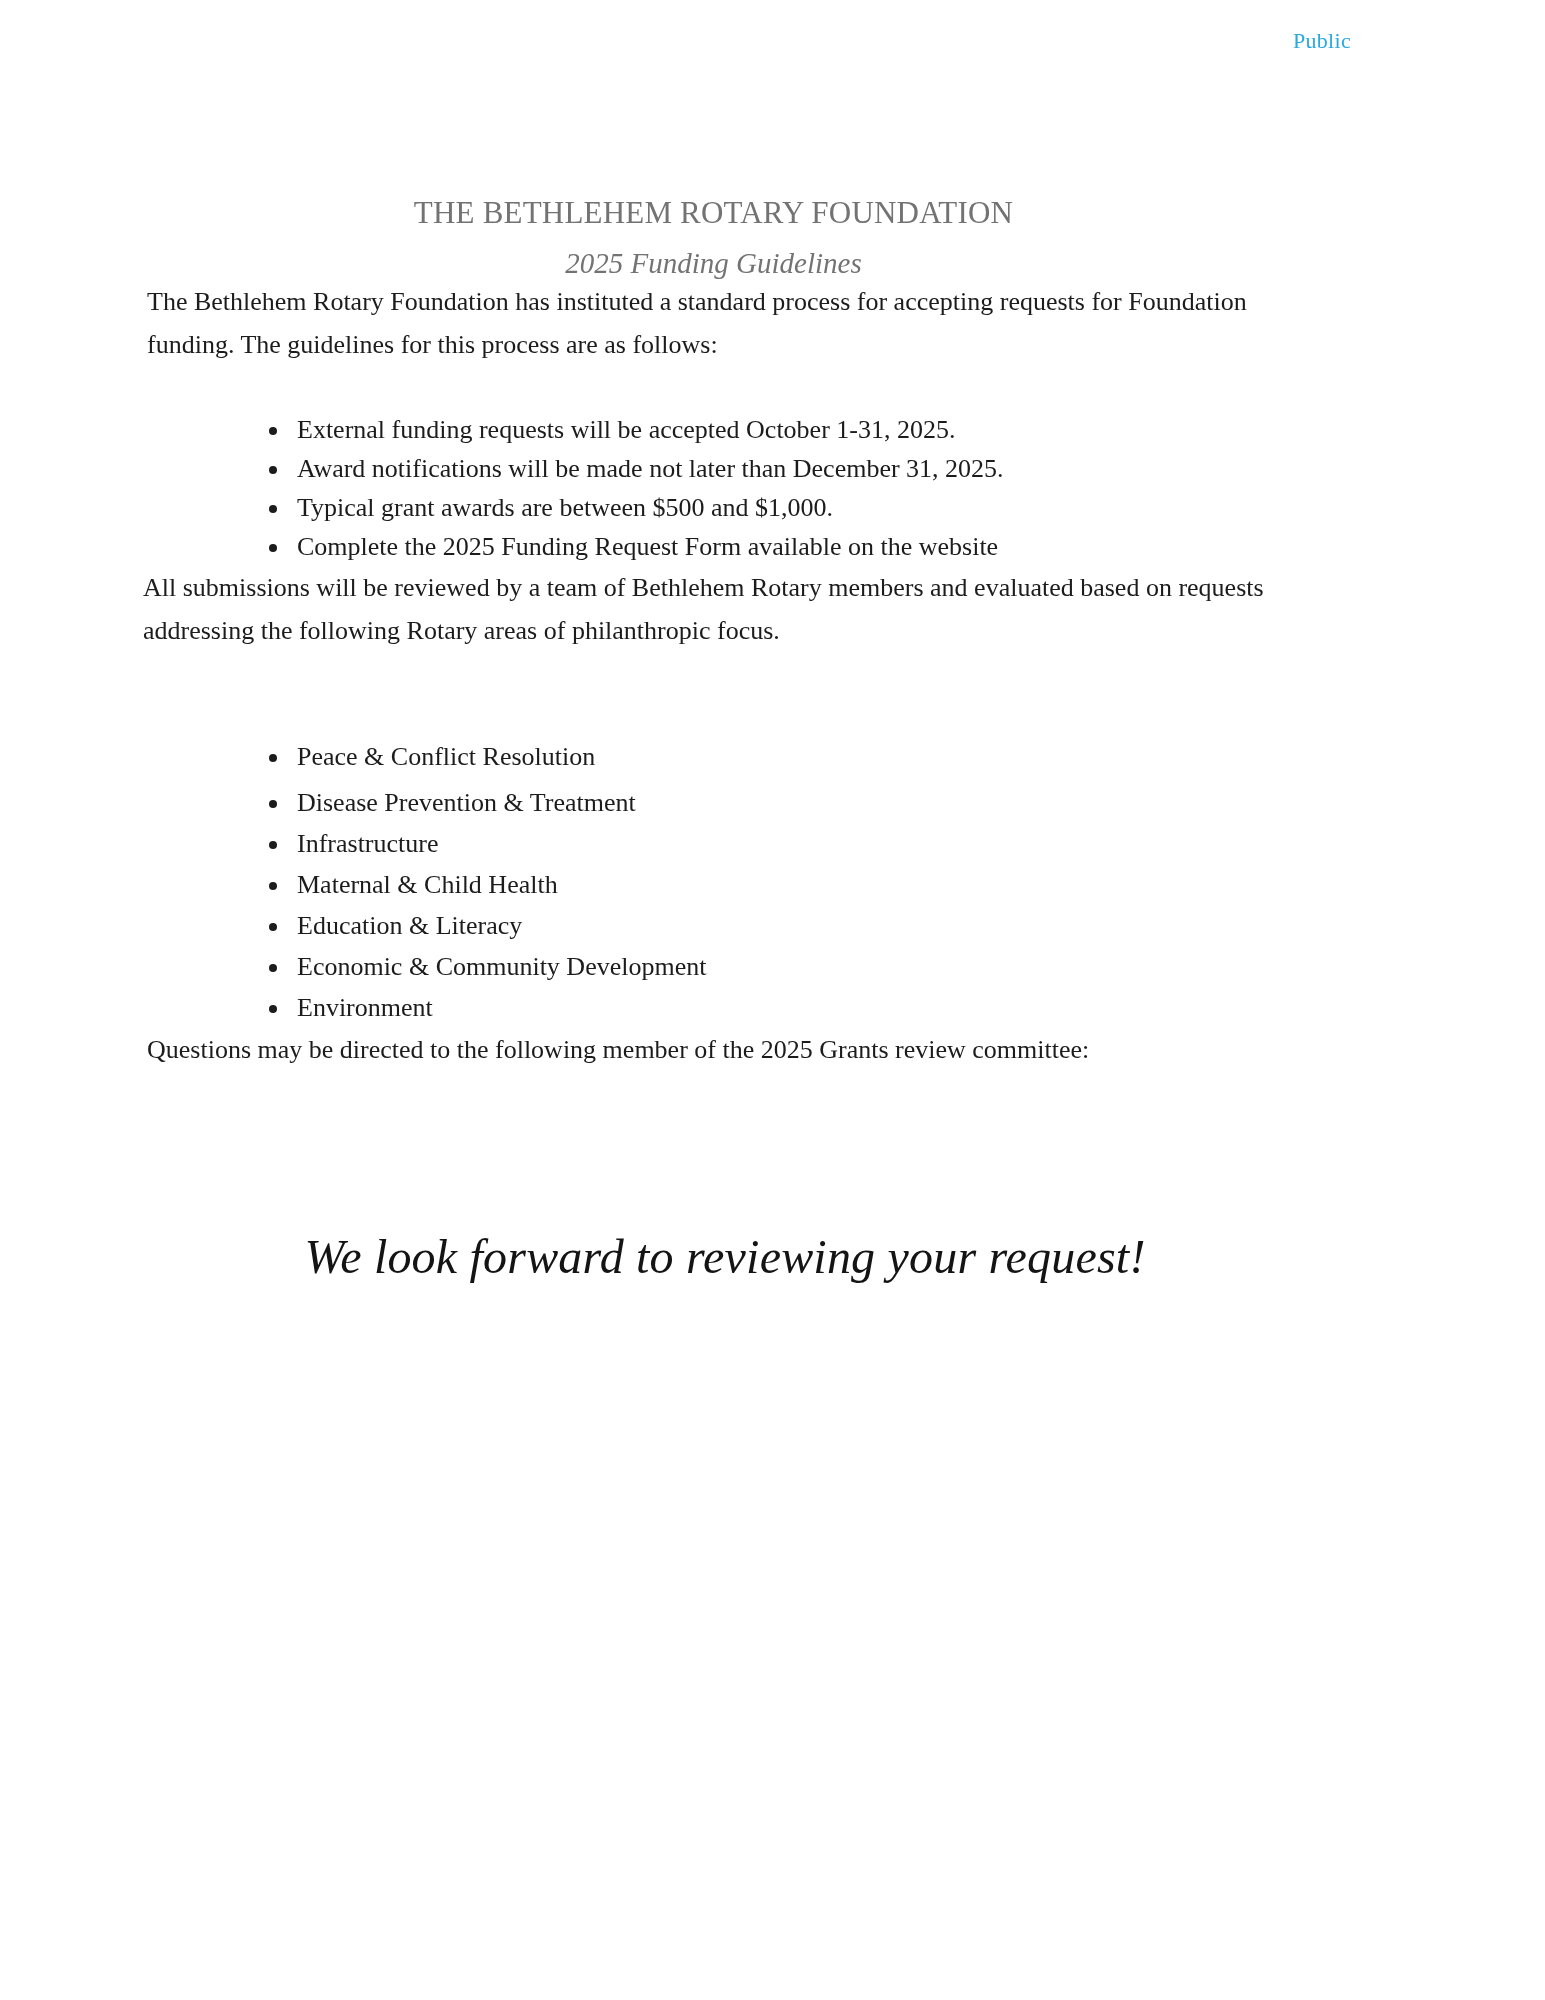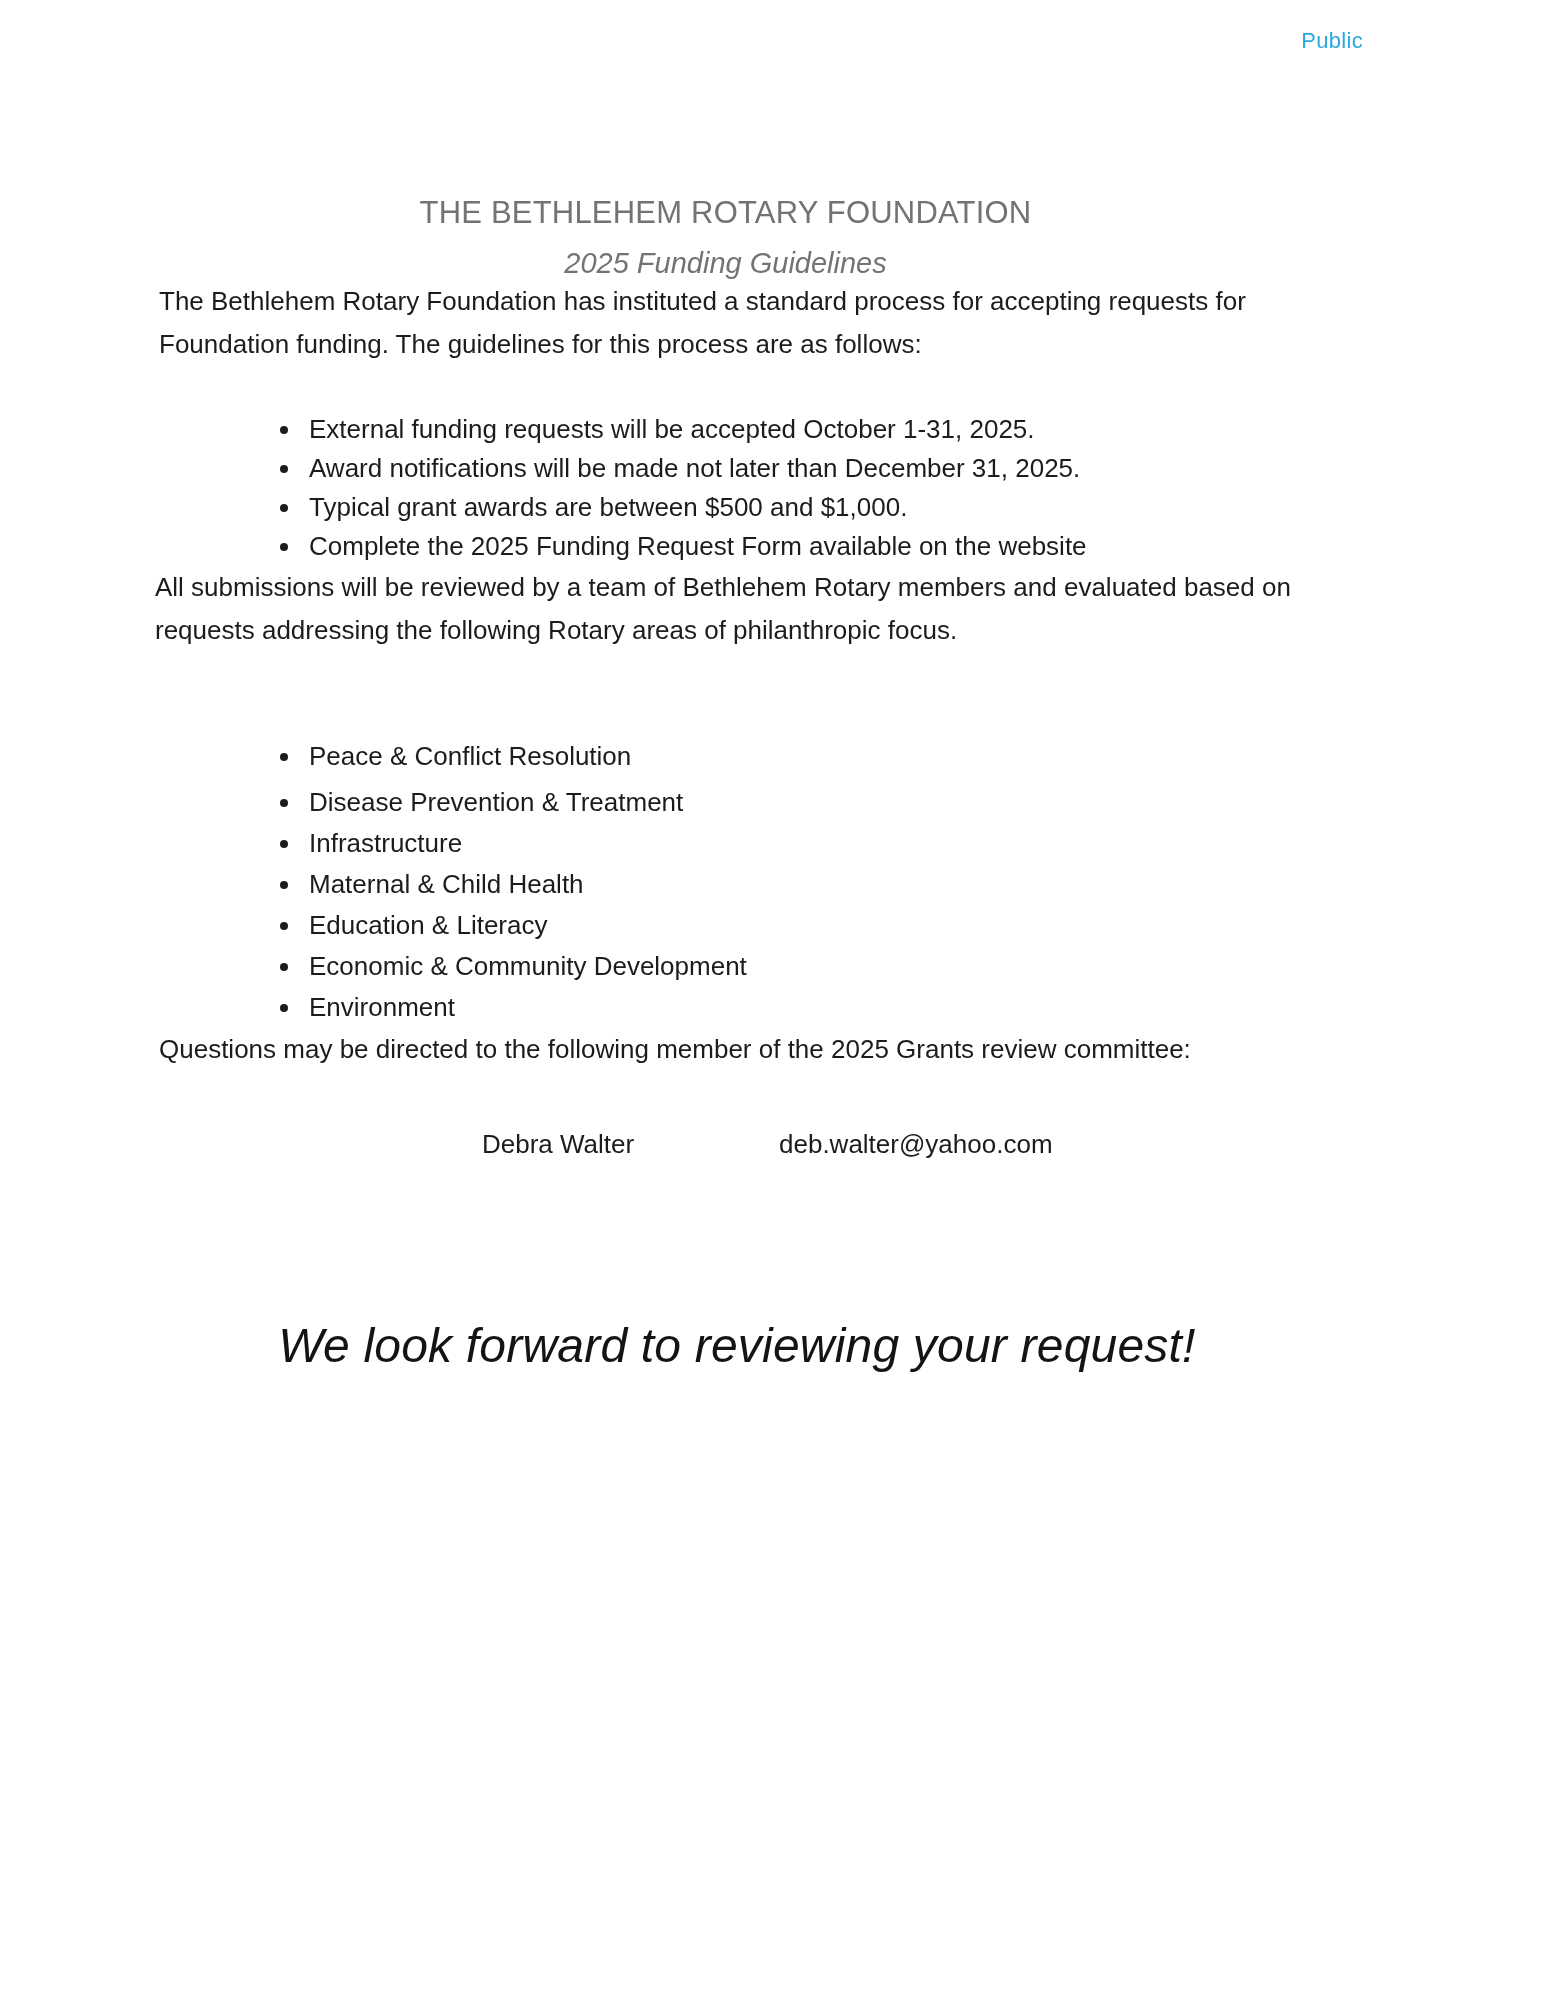--- a/index.html
+++ b/index.html
@@ -5,24 +5,23 @@
   html, body {
     margin: 0;
     padding: 0;
     background: #ffffff;
   }
   .page {
     position: relative;
     width: 1427px;
     height: 2000px;
     background: #ffffff;
-    font-family: Liberation Sans, sans-serif;
+    font-family: Liberation Serif, serif;
     color: #1c1c1c;
     overflow: hidden;
-    padding-left: 12px;
   }
   .public-label {
     position: absolute;
     top: 28px;
     right: 76px;
     font-size: 22px;
     color: #29a9e1;
     letter-spacing: 0.3px;
   }
   .content {
@@ -114,21 +113,17 @@
       <li>Disease Prevention &amp; Treatment</li>
       <li>Infrastructure</li>
       <li>Maternal &amp; Child Health</li>
       <li>Education &amp; Literacy</li>
       <li>Economic &amp; Community Development</li>
       <li>Environment</li>
     </ul>
 
     <p class="body-text questions">Questions may be directed to the following member of the 2025 Grants review committee:</p>
 
-    <div class="contact-row">
-      <span class="contact-name">Debra Walter</span>
-      <span class="contact-email">deb.walter@yahoo.com</span>
-    </div>
 
     <p class="closing">We look forward to reviewing your request!</p>
 
   </div>
 </div>
 
 </body></html>

